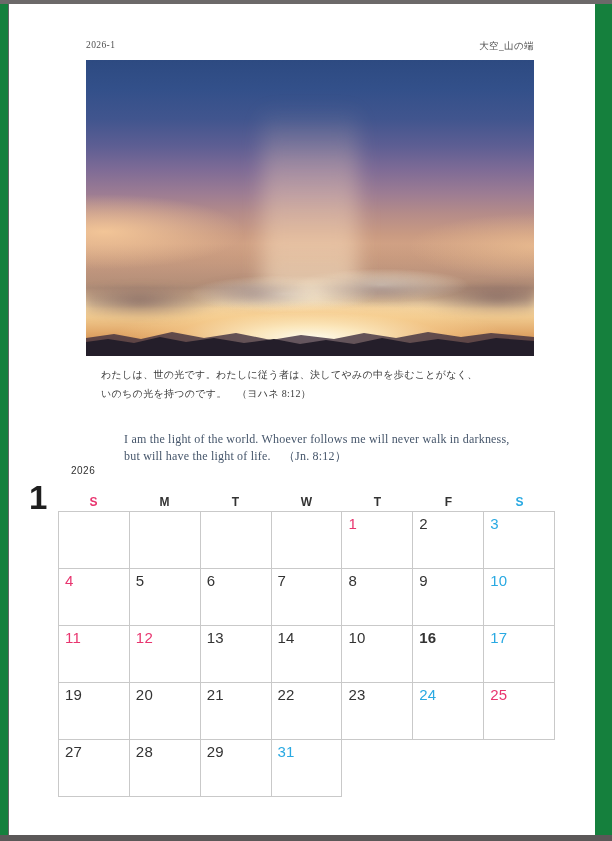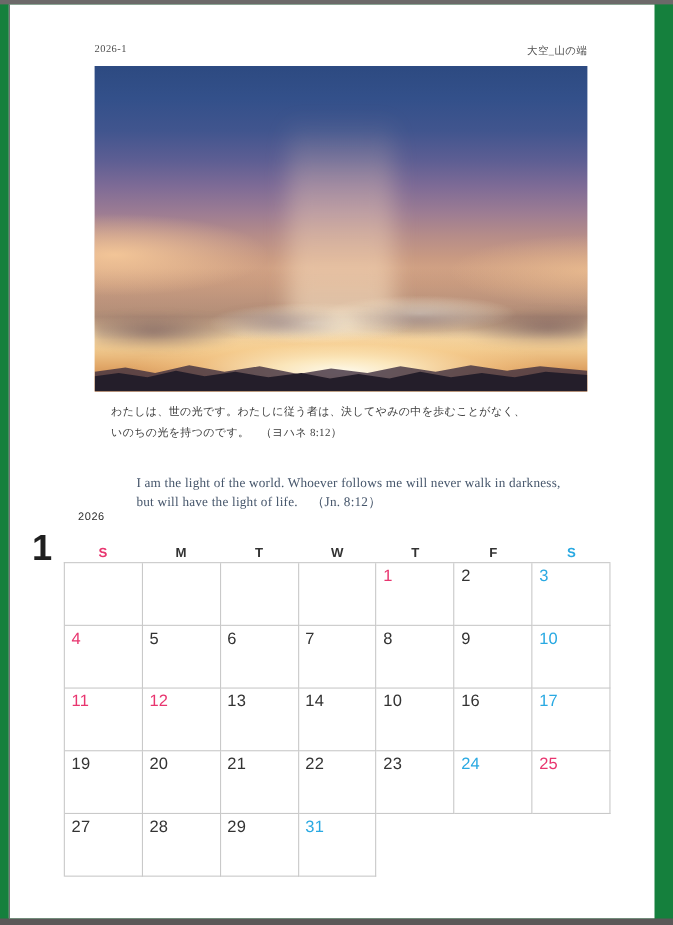--- a/index.html
+++ b/index.html
@@ -110,21 +110,21 @@
         <div class="cell"><span style="color: rgb(51, 51, 51);">6</span></div>
         <div class="cell"><span style="color: rgb(51, 51, 51);">7</span></div>
         <div class="cell"><span style="color: rgb(51, 51, 51);">8</span></div>
         <div class="cell"><span style="color: rgb(51, 51, 51);">9</span></div>
         <div class="cell"><span style="color: rgb(41, 169, 226); text-align: right;">10</span></div>
         <div class="cell"><span style="color: rgb(232, 53, 111);">11</span></div>
         <div class="cell"><span style="color: rgb(232, 53, 111);">12</span></div>
         <div class="cell"><span style="color: rgb(51, 51, 51);">13</span></div>
         <div class="cell"><span style="color: rgb(51, 51, 51);">14</span></div>
         <div class="cell"><span style="color: rgb(51, 51, 51);">10</span></div>
-        <div class="cell"><span style="color: rgb(51, 51, 51);">16</span></div>
+        <div class="cell"><span style="color: rgb(51, 51, 51); font-weight: bold;">16</span></div>
         <div class="cell"><span style="color: rgb(41, 169, 226);">17</span></div>
         <div class="cell"><span style="color: rgb(51, 51, 51); text-align: right;">19</span></div>
         <div class="cell"><span style="color: rgb(51, 51, 51);">20</span></div>
         <div class="cell"><span style="color: rgb(51, 51, 51);">21</span></div>
         <div class="cell"><span style="color: rgb(51, 51, 51);">22</span></div>
         <div class="cell"><span style="color: rgb(51, 51, 51);">23</span></div>
         <div class="cell"><span style="color: rgb(41, 169, 226);">24</span></div>
         <div class="cell"><span style="color: rgb(232, 53, 111);">25</span></div>
         <div class="cell"><span style="color: rgb(51, 51, 51);">27</span></div>
         <div class="cell"><span style="color: rgb(51, 51, 51);">28</span></div>

